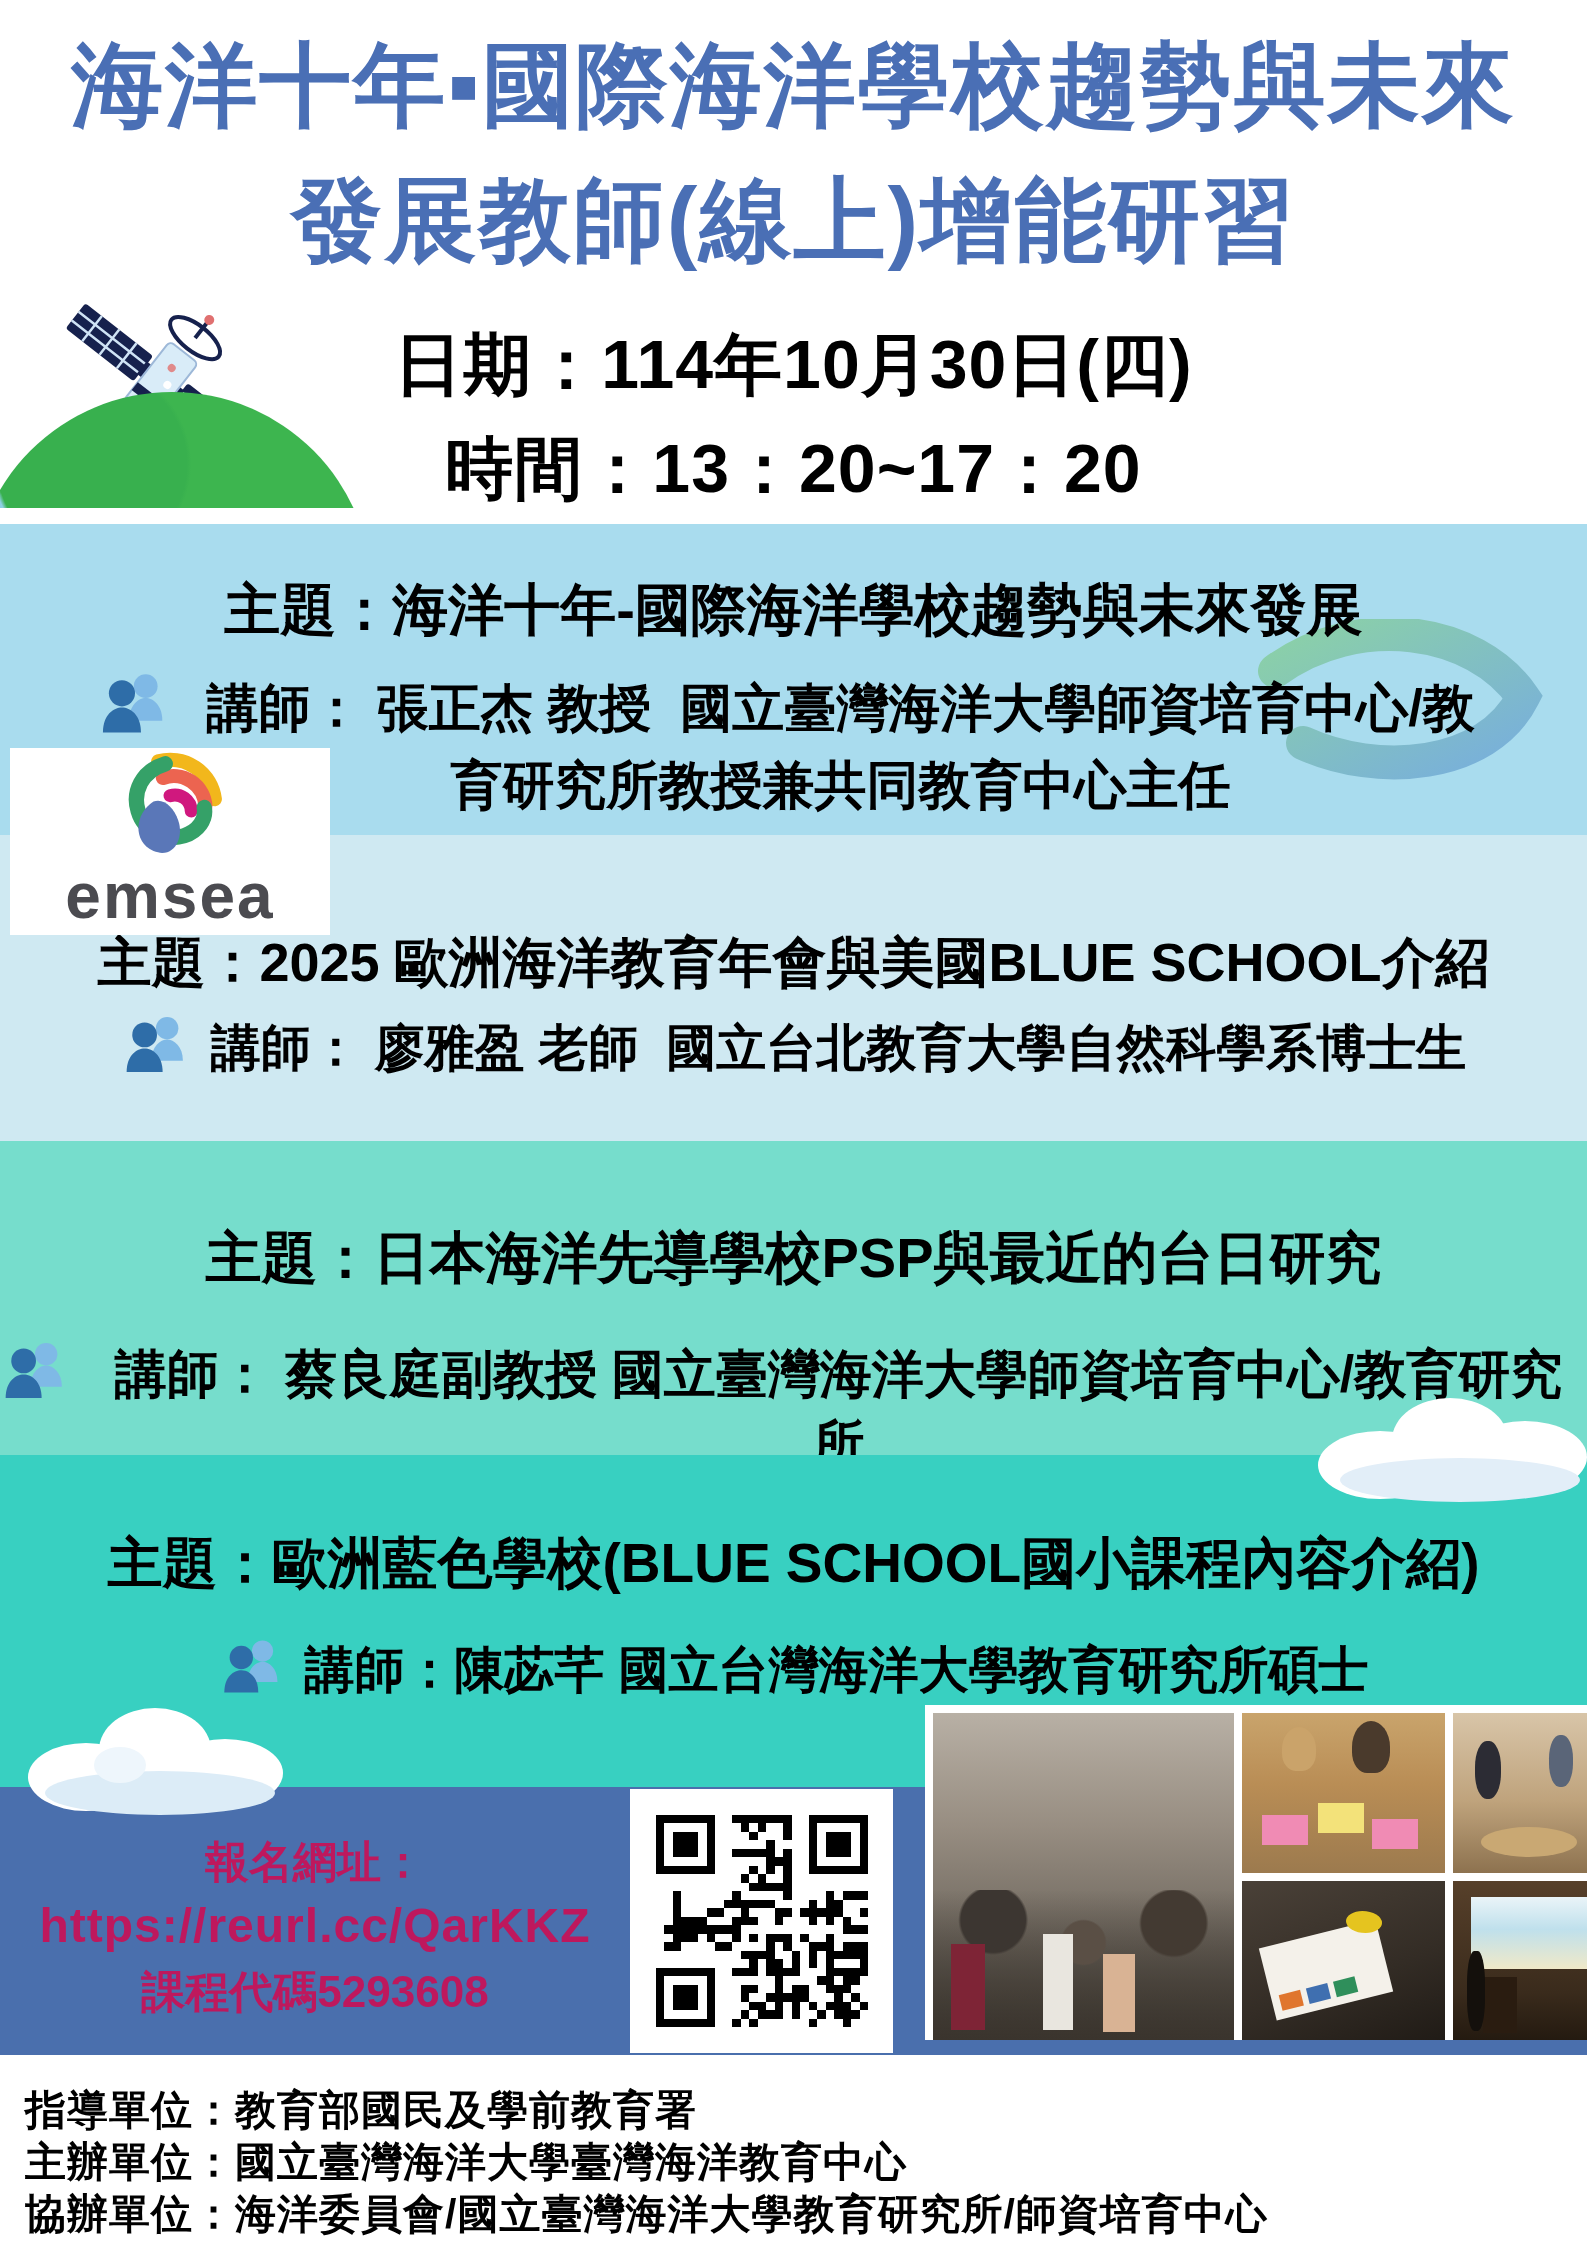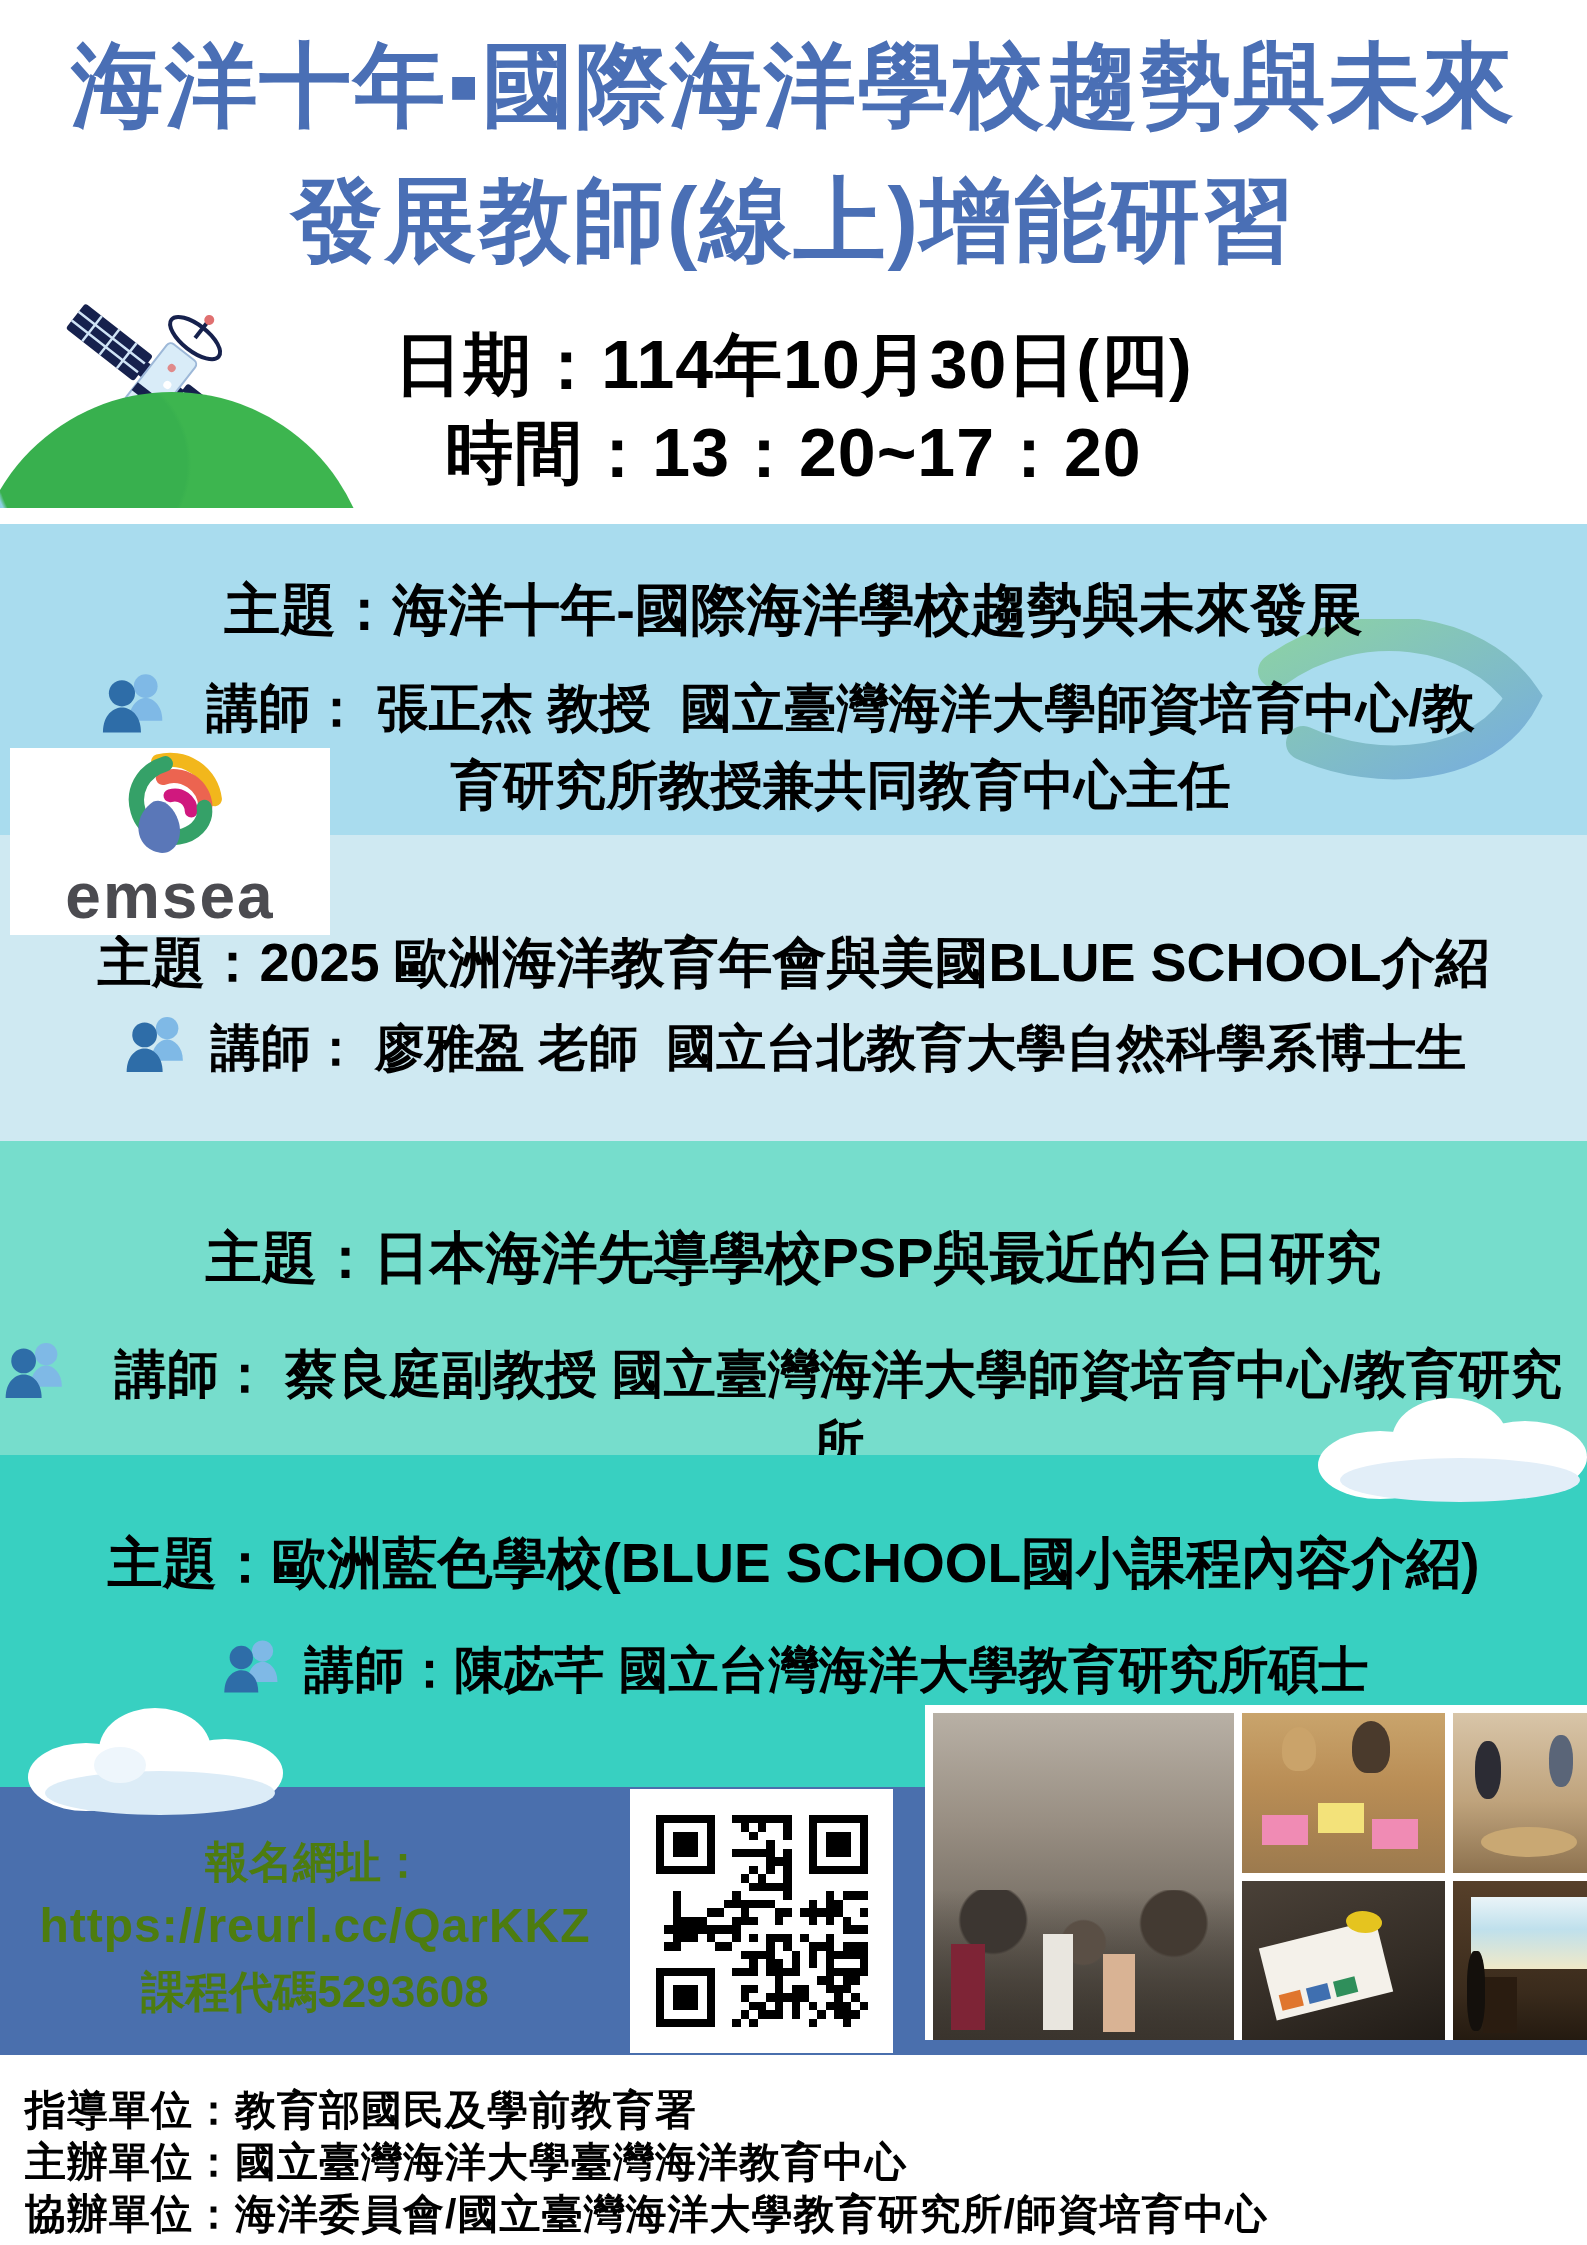--- a/index.html
+++ b/index.html
@@ -9,21 +9,21 @@
     font-family:"Liberation Sans","DejaVu Sans",sans-serif;
   }
   .abs{position:absolute;}
   
   .header{position:absolute;left:0;top:0;width:1587px;height:508px;background:#fff;overflow:hidden;}
   .title{position:absolute;left:0;top:18px;width:1587px;text-align:center;
     font-size:92px;font-weight:700;letter-spacing:2px;line-height:1.47;color:#4a6fb5;}
   .dateline,.timeline{position:absolute;left:0;width:1587px;text-align:center;
     color:#000;font-weight:900;font-size:68px;letter-spacing:1px;white-space:pre;}
   .dateline{top:320px;}
-  .timeline{top:408px;}
+  .timeline{top:424px;}
   .earth{position:absolute;left:-28px;top:392px;width:400px;height:400px;border-radius:50%;
     background:
       radial-gradient(circle at 30% 18%, #38b04e 0 22%, transparent 23%),
       radial-gradient(circle at 38% 55%, #45b9cf 0 16%, transparent 17%),
       radial-gradient(circle at 78% 72%, #45b9cf 0 15%, transparent 16%),
       radial-gradient(circle at 8% 45%, #8fd0e3 0 18%, transparent 19%),
       radial-gradient(circle at 55% 45%, #3db54f 0 78%, #7cc9de 79%);
   }
   
   .band{position:absolute;left:0;width:1587px;overflow:hidden;}
@@ -35,21 +35,21 @@
     font-weight:900;letter-spacing:0px;white-space:pre;}
   .speaker-row{position:absolute;left:0;width:1587px;display:flex;justify-content:center;align-items:flex-start;}
   .speaker-row .txt{color:#000;font-weight:900;text-align:center;white-space:pre-wrap;}
   .users{flex:0 0 auto;margin-right:18px;}
   
   .emsea-box{position:absolute;left:10px;top:748px;width:320px;height:187px;background:#fff;
     display:flex;flex-direction:column;align-items:center;justify-content:flex-start;z-index:5;}
   .emsea-word{font-size:64px;font-weight:800;color:#4b4b50;letter-spacing:2px;line-height:1;margin-top:-6px;}
   
   .blueband{position:absolute;left:0;top:1787px;width:1587px;height:268px;background:#4a6fad;}
-  .reg{position:absolute;left:0;top:1832px;width:630px;text-align:center;color:#4d7c0f;z-index:6;}
+  .reg{position:absolute;left:0;top:1832px;width:630px;text-align:center;color:#be185d;z-index:6;}
   .reg .l1{font-size:44px;font-weight:600;line-height:1.35;}
   .reg .l2{font-size:48px;font-weight:600;line-height:1.45;letter-spacing:1px;}
   .reg .l3{font-size:44px;font-weight:600;line-height:1.4;}
   .qr-box{position:absolute;left:630px;top:1789px;width:263px;height:264px;background:#fff;
     display:flex;align-items:center;justify-content:center;z-index:6;}
   .qr-box svg{width:212px;height:212px;}
   
   .collage{position:absolute;left:925px;top:1705px;width:662px;height:335px;z-index:7;
     display:grid;grid-template-columns:46% 31% 23%;grid-template-rows:1fr 1fr;
     gap:8px;padding:8px 0 0 8px;box-sizing:border-box;background:#fff;}

